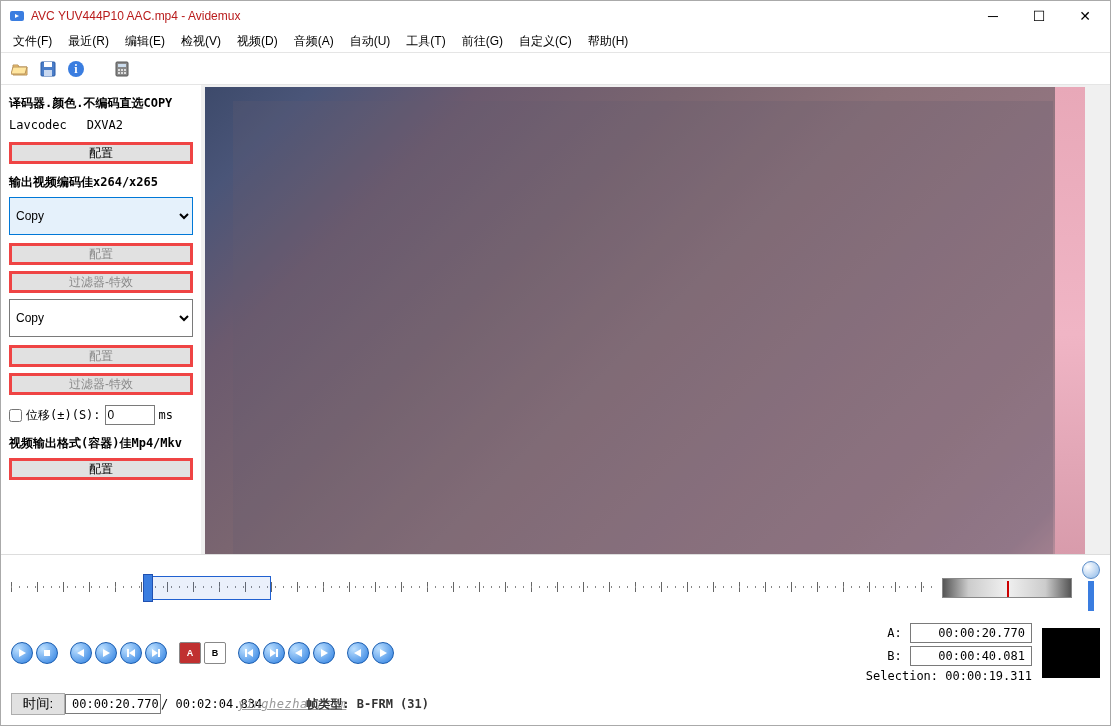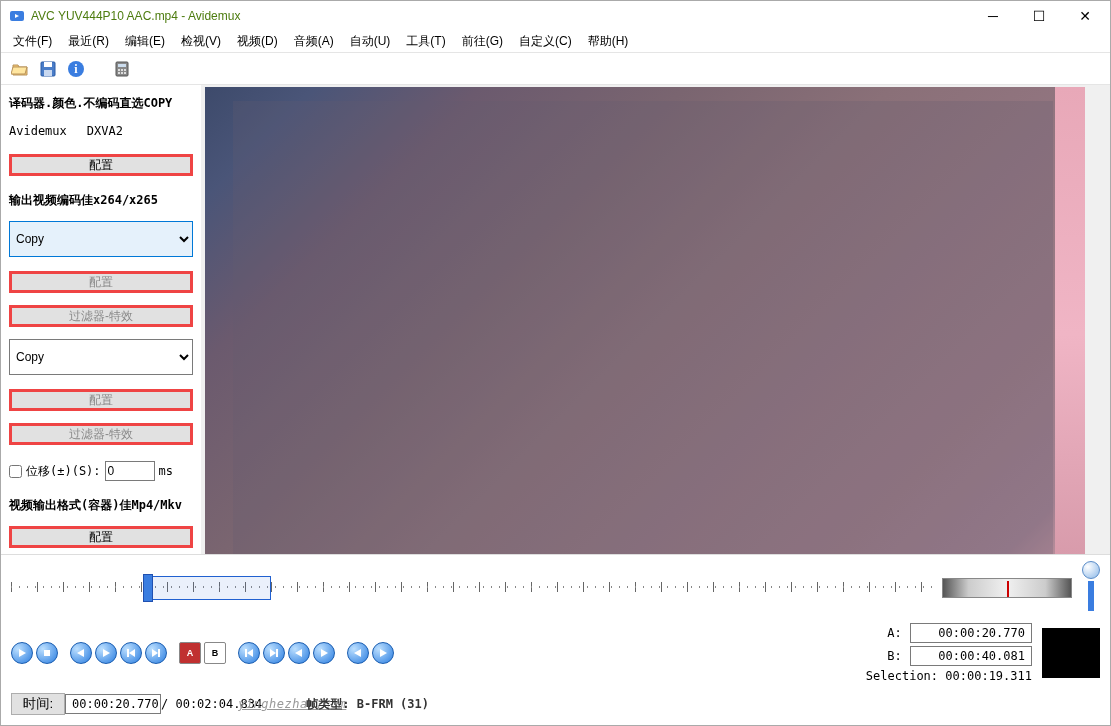--- a/index.html
+++ b/index.html
@@ -1,31 +1,31 @@
 <!DOCTYPE html>
 <html><head>
 <meta charset="utf-8">
 <style>
 * { box-sizing: border-box; margin: 0; padding: 0; }
 body { font-family: "Microsoft YaHei", "SimSun", Arial, sans-serif; font-size: 12px; background: #fff; overflow: hidden; }
 .window { width: 1111px; height: 726px; border: 1px solid #aaa; display: flex; flex-direction: column; background: #fff; }
 .titlebar { height: 30px; display: flex; align-items: center; padding: 0 2px 0 8px; background: #fff; }
 .titlebar .app-icon { width: 16px; height: 16px; margin-right: 6px; display:flex;align-items:center;justify-content:center; }
-.titlebar .title { flex: 1; font-size: 12px; color: #4d7c0f; }
+.titlebar .title { flex: 1; font-size: 12px; color: #b91c1c; }
 .win-controls { display: flex; }
 .win-btn { width: 46px; height: 30px; display: flex; align-items: center; justify-content: center; font-size: 14px; cursor: default; }
 
 .menubar { height: 22px; display: flex; padding: 0 4px; background: #fff; border-bottom: 1px solid #e5e5e5; }
 .menu-item { padding: 2px 8px; font-size: 12px; cursor: default; }
 
 .toolbar { height: 32px; display: flex; align-items: center; padding: 2px 8px; gap: 6px; border-bottom: 1px solid #e5e5e5; }
 .tool-btn { width: 22px; height: 22px; display:flex; align-items:center;justify-content:center; cursor:pointer; }
 
 .content { flex: 1; display: flex; overflow: hidden; }
-.sidebar { width: 200px; padding: 4px 8px; display: flex; flex-direction: column; gap: 8px; font-family: "SimSun", monospace; }
+.sidebar { width: 200px; padding: 4px 8px; display: flex; flex-direction: column; gap: 2px; font-family: "SimSun", monospace; }
 .section-title { font-size: 12px; font-weight: bold; margin-top: 6px; margin-bottom: 2px; }
 .info-row { display: flex; gap: 20px; font-size: 12px; margin: 2px 0 6px 0; }
 .btn { height: 22px; background: #e1e1e1; border: 3px solid #ef4444; font-size: 12px; cursor: pointer; margin: 2px 0; }
 .btn:disabled { color: #888; }
 .select { height: 38px; border: 1px solid #7a7a7a; font-size: 12px; padding: 0 2px; background: #fff; margin: 2px 0 4px 0; }
 .select.active { border-color: #0078d7; background: #e5f1fb; }
 .shift-row { display: flex; align-items: center; gap: 4px; margin: 6px 0 2px 0; }
 .shift-row input[type="checkbox"]{ width:13px;height:13px; }
 .spinner { width: 50px; height: 20px; border: 1px solid #7a7a7a; padding: 0 2px; font-size: 12px; }
 
@@ -132,21 +132,21 @@
           <rect x="11" y="12" width="2" height="2" fill="#ddd"></rect>
         </svg>
       </span>
   </div>
 
   <div class="content">
     <div class="sidebar">
 
       <div class="section-title">译码器.颜色.不编码直选COPY</div>
       <div class="info-row">
-        <span>Avidemux</span>
+        <span>Lavcodec</span>
         <span>DXVA2</span>
       </div>
       <button class="btn">配置</button>
 
       <div class="section-title">输出视频编码佳x264/x265</div>
       <select class="select active"><option>Copy</option></select>
       <button class="btn" disabled="">配置</button>
       <button class="btn" disabled="">过滤器-特效</button>
 
       <select class="select"><option>Copy</option></select>

